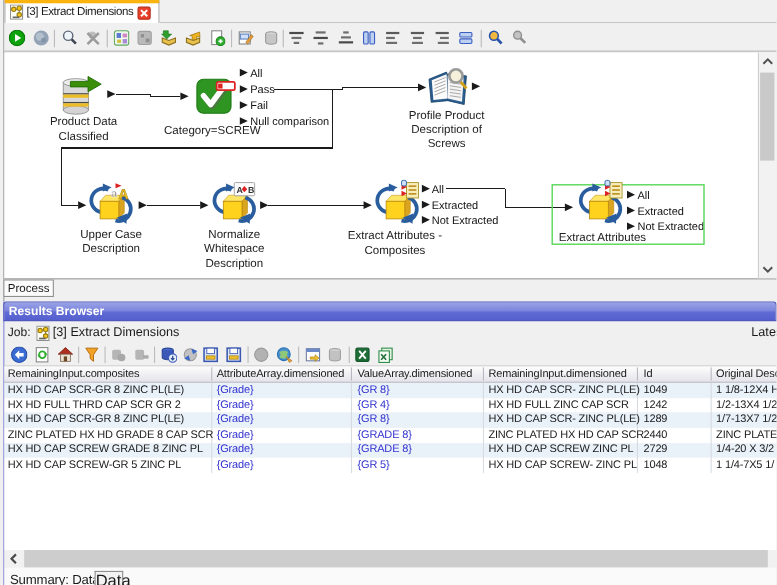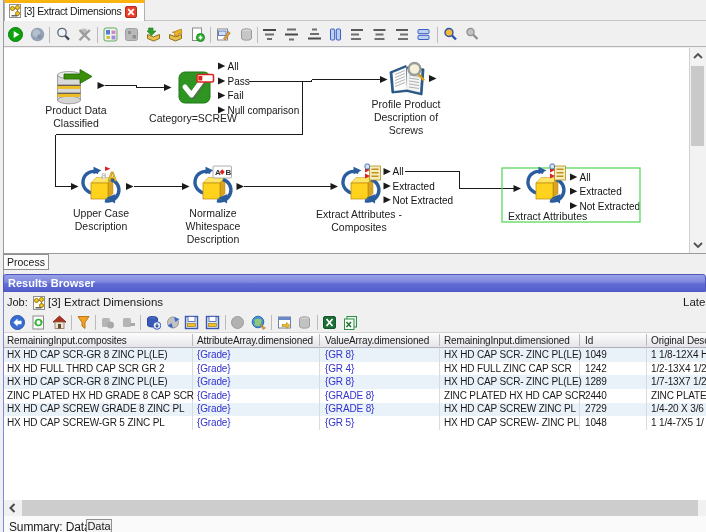--- a/index.html
+++ b/index.html
@@ -452,32 +452,32 @@
 <div class="t" style="left:325px;top:390px;color:#3232cf">{GRADE 8}</div>
 <div class="t" style="left:444px;top:390px">ZINC PLATED HX HD CAP SCR</div>
 <div class="t" style="left:585px;top:390px">2440</div>
 <div class="t" style="left:651px;top:390px">ZINC PLATED</div>
 
 <div class="t" style="left:7px;top:403px">HX HD CAP SCREW GRADE 8 ZINC PL</div>
 <div class="t" style="left:197px;top:403px;color:#3232cf">{Grade}</div>
 <div class="t" style="left:325px;top:403px;color:#3232cf">{GRADE 8}</div>
 <div class="t" style="left:444px;top:403px">HX HD CAP SCREW ZINC PL</div>
 <div class="t" style="left:585px;top:403px">2729</div>
-<div class="t" style="left:651px;top:403px">1/4-20 X 3/6</div>
+<div class="t" style="left:651px;top:403px">1/4-20 X 3/2</div>
 
 <div class="t" style="left:7px;top:417px">HX HD CAP SCREW-GR 5 ZINC PL</div>
 <div class="t" style="left:197px;top:417px;color:#3232cf">{Grade}</div>
 <div class="t" style="left:325px;top:417px;color:#3232cf">{GR 5}</div>
 <div class="t" style="left:444px;top:417px">HX HD CAP SCREW- ZINC PL</div>
 <div class="t" style="left:585px;top:417px">1048</div>
 <div class="t" style="left:651px;top:417px">1 1/4-7X5 1/</div>
 
 <div class="abs" style="left:4px;top:430px;width:702px;height:70px;background:#fff"></div>
 
 <div class="abs" style="left:4px;top:500px;width:702px;height:16px;background:#f1f1f1"></div>
 <svg class="abs" style="left:6px;top:502px" width="14" height="12">
     <path d="M8.5 2 L4.5 6 L8.5 10" stroke="#4a4a4a" stroke-width="2" fill="none"></path>
   </svg>
 <div class="abs" style="left:22px;top:500px;width:676px;height:16px;background:#cdcdcd"></div>
 
 <div class="abs" style="left:4px;top:516px;width:702px;height:16px;background:#fafafa"></div>
 <div class="t" style="left:9px;top:520px;font-size:12px">Summary: Data</div>
-<div class="abs" style="left:86px;top:519px;width:26px;height:13px;background:#f2f2f2;border:1px solid #8f8f8f;border-bottom:none;font-size:11px;color:#1a1a1a;text-align:center;font-family:'Liberation Sans',sans-serif">Data</div>
+<div class="abs" style="left:86px;top:519px;width:26px;height:13px;background:#f2f2f2;border:1px solid #8f8f8f;border-bottom:none;font-size:15px;color:#1a1a1a;text-align:center;font-family:'Liberation Sans',sans-serif">Data</div>
 
 </body></html>

